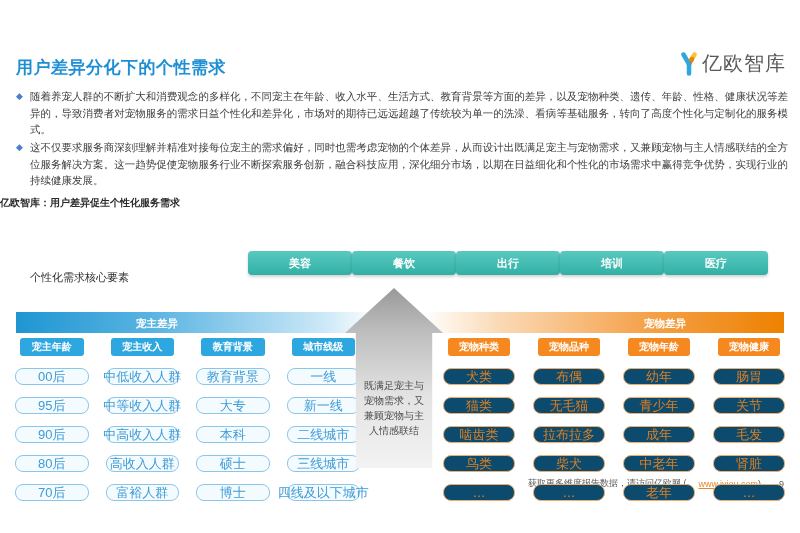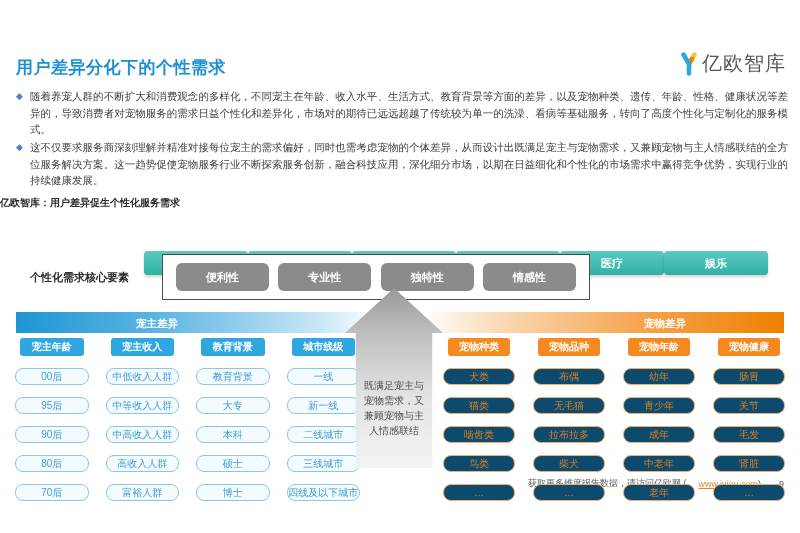--- a/index.html
+++ b/index.html
@@ -27,21 +27,21 @@
 
   .svc-row { position:absolute; left:0; top:218px; width:768px; display:flex;
              justify-content:flex-end;margin-top:33px; }
   .svc { width:104px; height:24px; border-radius:4px;
          background-color:var(--teal,#35BDB2);
          background-image:linear-gradient(180deg,rgba(255,255,255,0.18),rgba(0,0,0,0.07));
          color:#fff; font-weight:bold; font-size:11px;
          display:flex; align-items:center; justify-content:center;
          box-shadow:0 2px 3px rgba(0,0,0,0.18); }
 
-  .core-label { position:absolute; left:30px; top:270px; font-size:11px; font-weight:bold; color:#2B2B2B; }
+  .core-label { position:absolute; left:30px; top:270px; font-size:11px; font-weight:normal; color:#2B2B2B; }
   .core-box { position:absolute; left:162px; top:254px; width:428px; height:46px;
               border:1px solid #4A4A4A; box-sizing:border-box; background:#fff;
               display:flex; align-items:center; justify-content:space-between; padding:0 13px; }
   .core { width:93px; height:28px; border-radius:6px; background:var(--gray-btn,#8A8B8C);
           color:#fff; font-weight:bold; font-size:11px;
           display:flex; align-items:center; justify-content:center; }
 
   
   .arrow { position:absolute; left:345px; top:288px; width:98px; height:180px; z-index:3;
            clip-path:polygon(50% 0%,100% 25%,89% 25%,89% 100%,11% 100%,11% 25%,0% 25%);
@@ -60,21 +60,21 @@
   
   .col-group { position:absolute; top:338px; display:flex; z-index:2; }
   .col-group.owner { left:15px; width:345px; gap:17px; }
   .col-group.pet   { left:443px; width:342px; gap:18px; }
   .col { flex:1; display:flex; flex-direction:column; gap:12px; min-width:0; }
   .col-header { height:18px; border-radius:3px; margin:0 5px; color:#fff; font-weight:bold;
                 font-size:10px; display:flex; align-items:center; justify-content:center; }
   .owner .col-header { background:var(--blue,#2EA7E0); }
   .pet   .col-header { background:var(--orange,#F5881F); }
   .chip { height:15px; border-radius:8px; display:flex; align-items:center; justify-content:center;
-          font-size:10px; white-space:nowrap; }
+          font-size:13px; white-space:nowrap; }
   .owner .chip { border:1px solid #8AC6EB; background:#F4FBFF; color:#3E9BD5; }
   .pet   .chip { border:1px solid #F2AC6B; background:#0c4a6e; color:#E07F20; }
 
   
   .footer { position:absolute; right:16px; top:477px; font-size:9px; color:#5A5A5A;
             display:flex; align-items:center; }
   .footer a { color:var(--link-orange,#E8862B); text-decoration:underline; cursor:pointer;padding-left:12px; }
   .page-num { margin-left:18px; color:#5A5A5A; }
 </style>
 </head>
@@ -106,30 +106,23 @@
   </div>
 
   <div class="diagram-title">亿欧智库：用户差异促生个性化服务需求</div>
 
   <div class="svc-row">
     <div class="svc">美容</div>
     <div class="svc">餐饮</div>
     <div class="svc">出行</div>
     <div class="svc">培训</div>
     <div class="svc">医疗</div>
-    <div class="svc">娱乐</div>
   </div>
 
   <div class="core-label">个性化需求核心要素</div>
-  <div class="core-box">
-    <div class="core">便利性</div>
-    <div class="core">专业性</div>
-    <div class="core">独特性</div>
-    <div class="core">情感性</div>
-  </div>
 
   <div class="grad-bar"></div>
   <div class="grad-label left">宠主差异</div>
   <div class="grad-label right">宠物差异</div>
 
   <div class="arrow"></div>
   <div class="arrow-text">既满足宠主与
 宠物需求，又
 兼顾宠物与主
 人情感联结</div>

